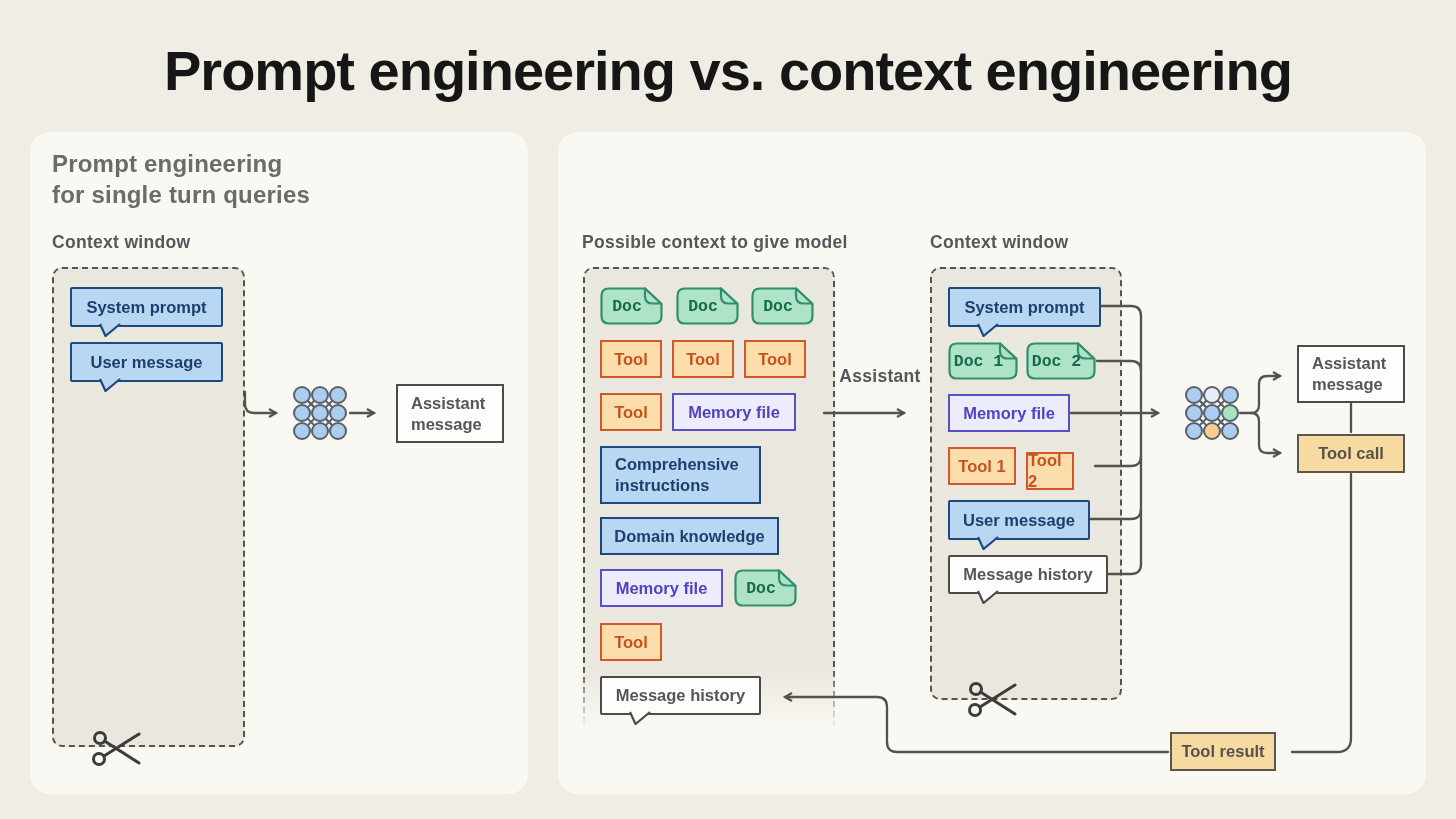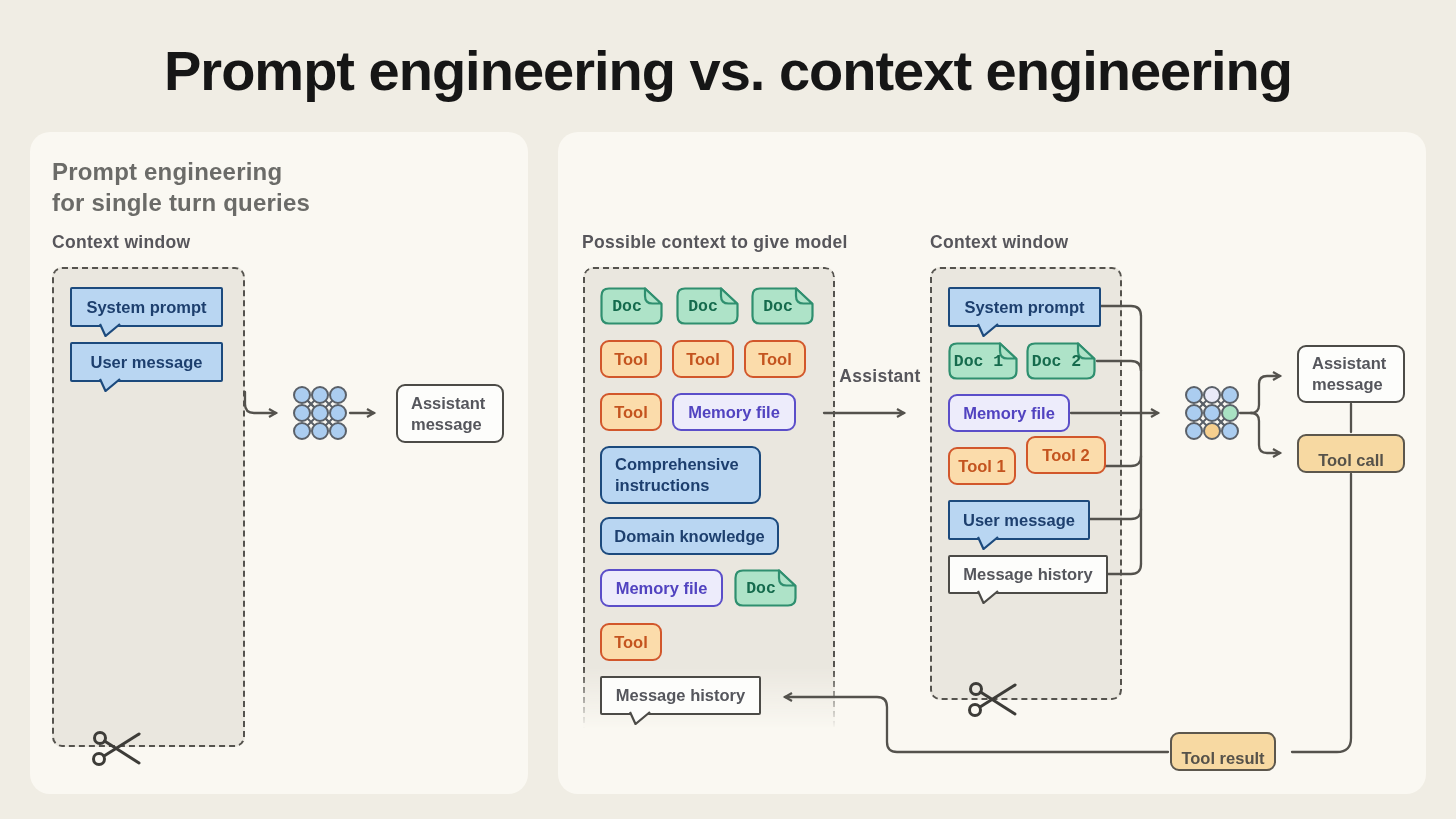--- a/index.html
+++ b/index.html
@@ -16,29 +16,29 @@
   .panel-heading{position:absolute;font-size:24px;font-weight:700;color:var(--heading-text);line-height:31px;letter-spacing:.2px;z-index:3;}
   .zone-label{position:absolute;font-size:17.5px;font-weight:700;color:var(--label-text);letter-spacing:.3px;z-index:3;}
   .zone{position:absolute;background:var(--zone-fill);border:2px dashed var(--dash-color);border-radius:10px;box-sizing:border-box;z-index:1;}
   .zone.fade{
     -webkit-mask-image:linear-gradient(to bottom,#000 86%,rgba(0,0,0,0) 99%);
     mask-image:linear-gradient(to bottom,#000 86%,rgba(0,0,0,0) 99%);
     border-radius:10px 10px 0 0;
   }
   .box{
     position:absolute;display:flex;align-items:center;justify-content:center;
-    border:2px solid;border-radius:9px;box-sizing:border-box;
+    border:2px solid;border-radius:0;box-sizing:border-box;
     font-size:16.5px;font-weight:700;line-height:21px;z-index:3;
   }
   .align-left{justify-content:flex-start;text-align:left;padding-left:13px;}
   .blue{background:var(--blue-fill);border-color:var(--blue-border);color:var(--blue-text);}
   .orange{background:var(--orange-fill);border-color:var(--orange-border);color:var(--orange-text);}
   .purple{background:var(--purple-fill);border-color:var(--purple-border);color:var(--purple-text);}
   .whitebox{background:var(--white-fill);border-color:var(--white-border);color:var(--white-text);}
-  .tan{background:var(--tan-fill);border-color:var(--tan-border);color:var(--tan-text);align-items:flex-end;}
+  .tan{background:var(--tan-fill);border-color:var(--tan-border);color:var(--tan-text);}
   .bubble{border-radius:2px;}
   .tail{position:absolute;left:26px;bottom:-12px;}
   .tail-fill{stroke:none;}
   .tail-line{fill:none;stroke-width:2.2px;}
   .blue .tail-fill{fill:var(--blue-fill);} .blue .tail-line{stroke:var(--blue-border);}
   .whitebox .tail-fill{fill:var(--white-fill);} .whitebox .tail-line{stroke:var(--white-border);}
   .doc{position:absolute;display:flex;align-items:center;justify-content:center;z-index:3;
        font-size:16.5px;font-weight:700;color:var(--green-text);font-family:Liberation Mono, monospace;}
   .doc svg{position:absolute;left:0;top:0;}
   .doc span{position:relative;padding-right:9px;}
@@ -55,21 +55,21 @@
 </head>
 <body>
 
 <div class="page">
 
   <div class="title">Prompt engineering vs. context engineering</div>
 
   <section class="card" style="left:30px;top:132px;width:498px;height:662px"></section>
   <section class="card" style="left:558px;top:132px;width:868px;height:662px"></section>
 
-  <div class="panel-heading" style="left:52px;top:156px">
+  <div class="panel-heading" style="left:52px;top:148px">
     <div>Prompt engineering</div>
     <div>for single turn queries</div>
   </div>
 
   <div class="zone-label" style="left:52px;top:232px">Context window</div>
   <div class="zone-label" style="left:582px;top:232px">Possible context to give model</div>
   <div class="zone-label" style="left:930px;top:232px">Context window</div>
   <div class="zone-label" style="left:838px;top:366px;width:84px;text-align:center">Assistant</div>
 
   <div class="zone" style="left:52px;top:267px;width:193px;height:480px"></div>
@@ -246,21 +246,21 @@
         <path class="doc-fold" d="M52 1.5 V9 Q52 16.5 59.5 16.5 H68 Z"></path>
       </svg>
     <span>Doc 2</span>
   </div>
   <div class="box purple" style="left:948px;top:394px;width:122px;height:38px">
       <span>Memory file</span>
     </div>
   <div class="box orange" style="left:948px;top:447px;width:68px;height:38px">
       <span>Tool 1</span>
     </div>
-  <div class="box orange" style="left:1026px;top:436px;width:80px;height:38px">
+  <div class="box orange" style="left:1026px;top:452px;width:48px;height:38px">
       <span>Tool 2</span>
     </div>
   <div class="box bubble blue" style="left:948px;top:500px;width:142px;height:40px">
     <span>User message</span>
     <svg class="tail" width="24" height="15" viewBox="0 -3 24 15">
         <path class="tail-fill" d="M2 -2.5 L2 0 L7.5 11 L22 0 L22 -2.5 Z"></path>
         <path class="tail-line" d="M2 -1 L7.5 11 L22 -1"></path>
       </svg>
   </div>
   <div class="box bubble whitebox" style="left:948px;top:555px;width:160px;height:39px">

